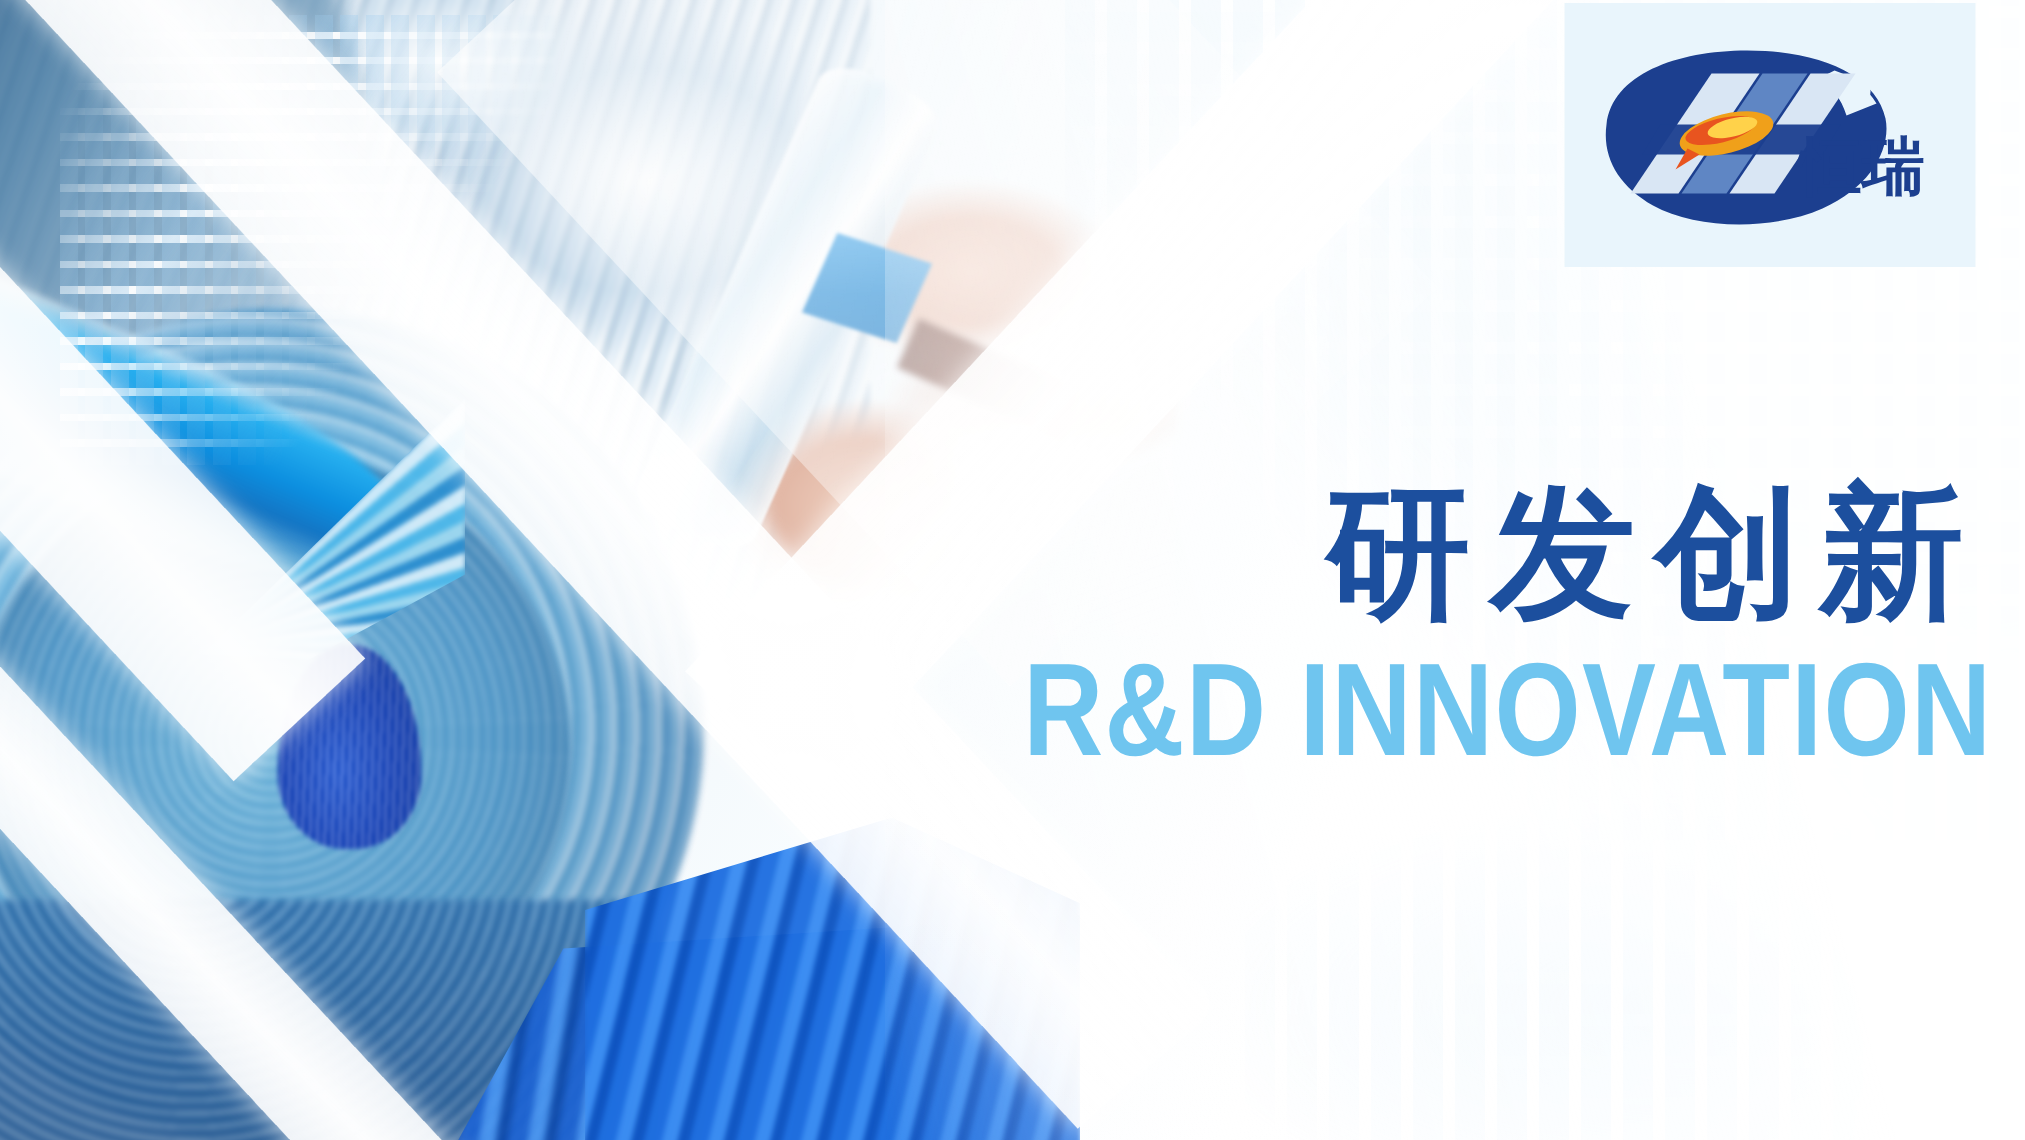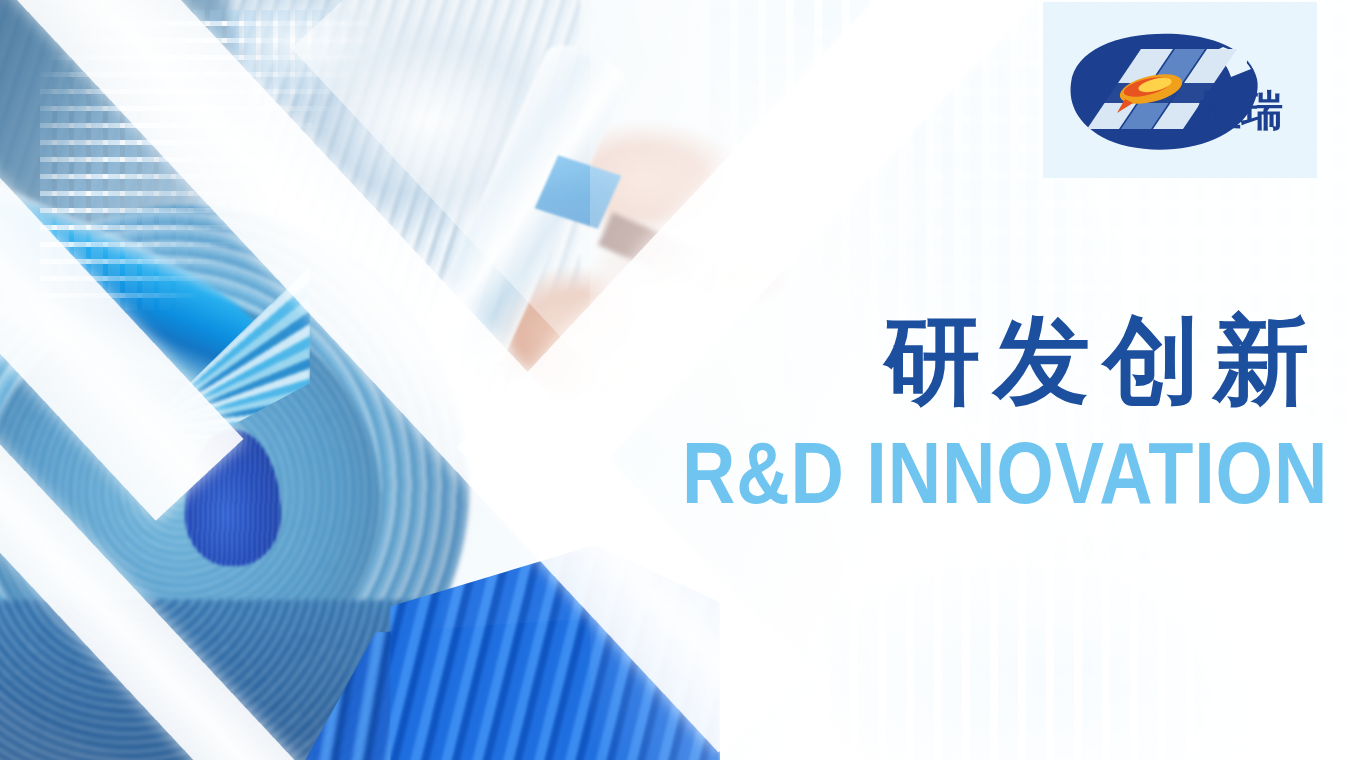--- a/index.html
+++ b/index.html
@@ -265,21 +265,21 @@
   .logo-mark{ position:relative; width:250px; height:130px; }
   .logo-mark svg{ width:100%; height:100%; display:block; }
 
   
   .headline-wrap{
     position:absolute; right:22px; top:320px;
     text-align:right;
     line-height:1;
   }
   .headline-cn{
-    font-family:Liberation Mono, monospace;
+    font-family:Liberation Sans, sans-serif;
     font-weight:700;
     font-size:97px;
     letter-spacing:.13em;
     color:#1c4f9e;
     text-shadow:1px 1px 0 rgba(255,255,255,.55);
     white-space:nowrap;
     padding-right:.06em;
   }
   .headline-en{
     margin-top:12px;

